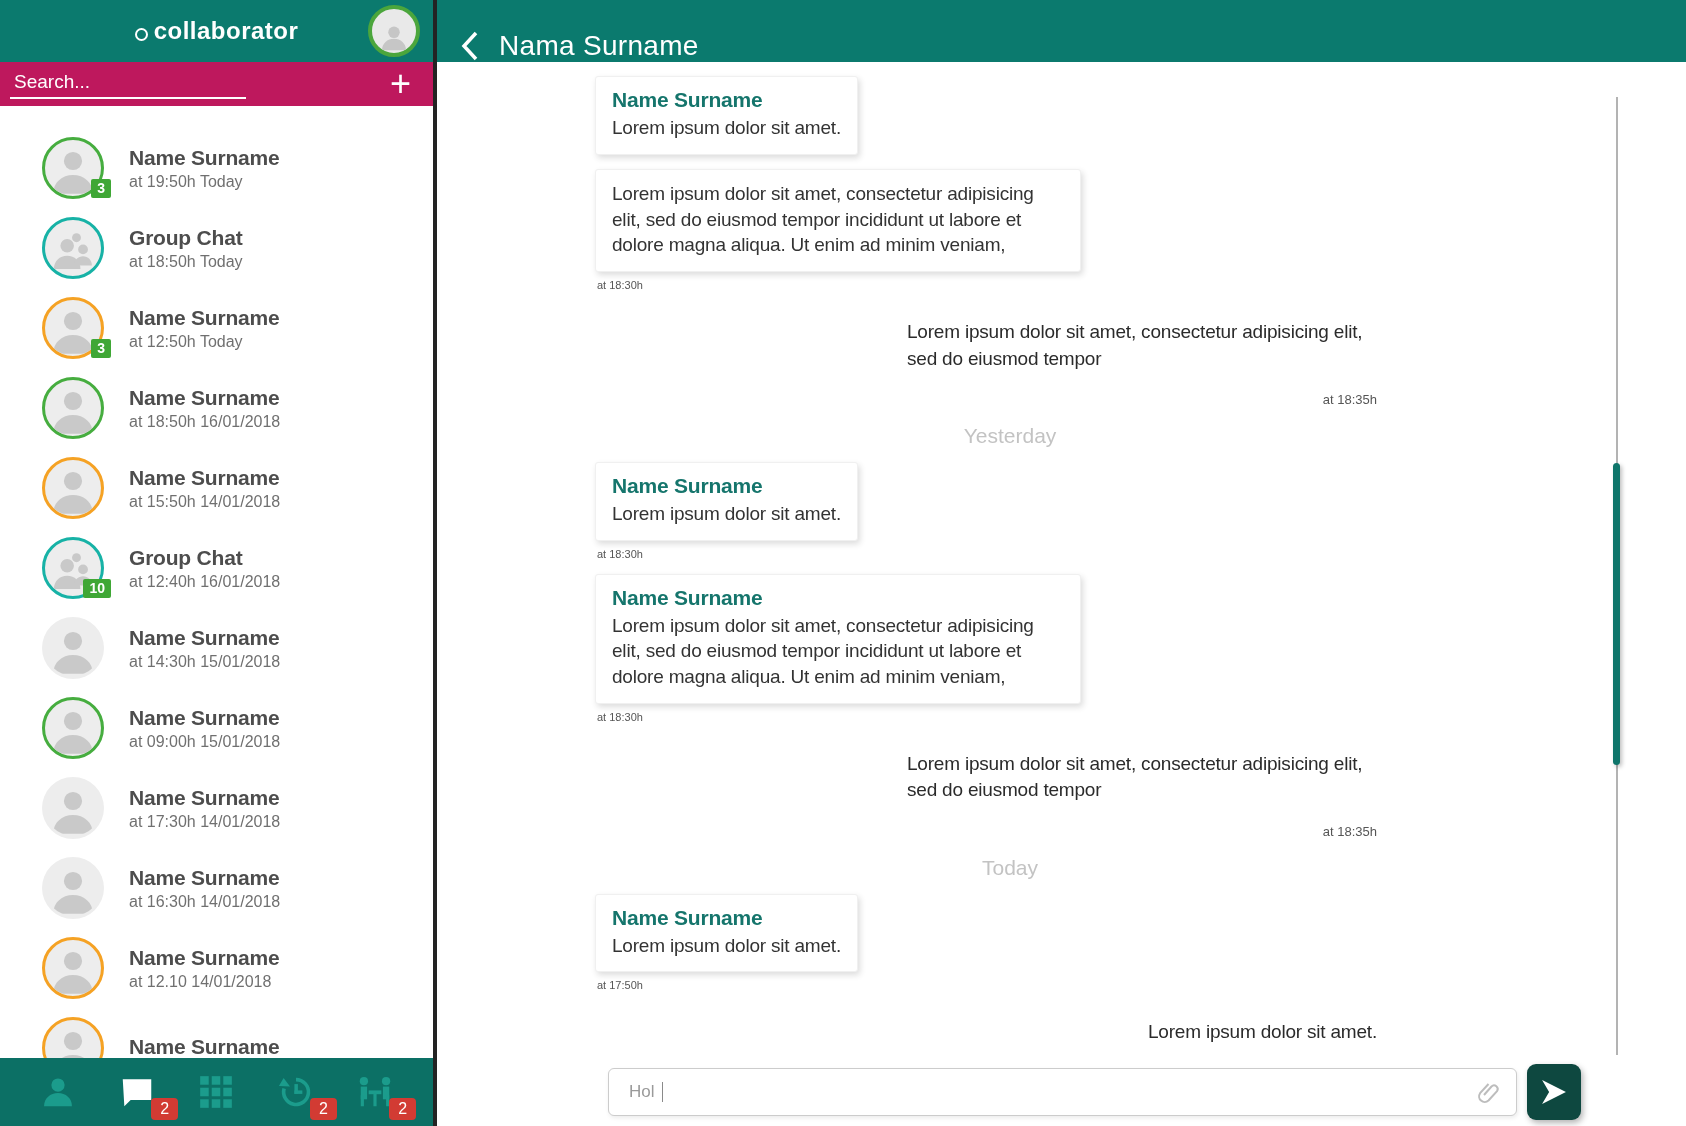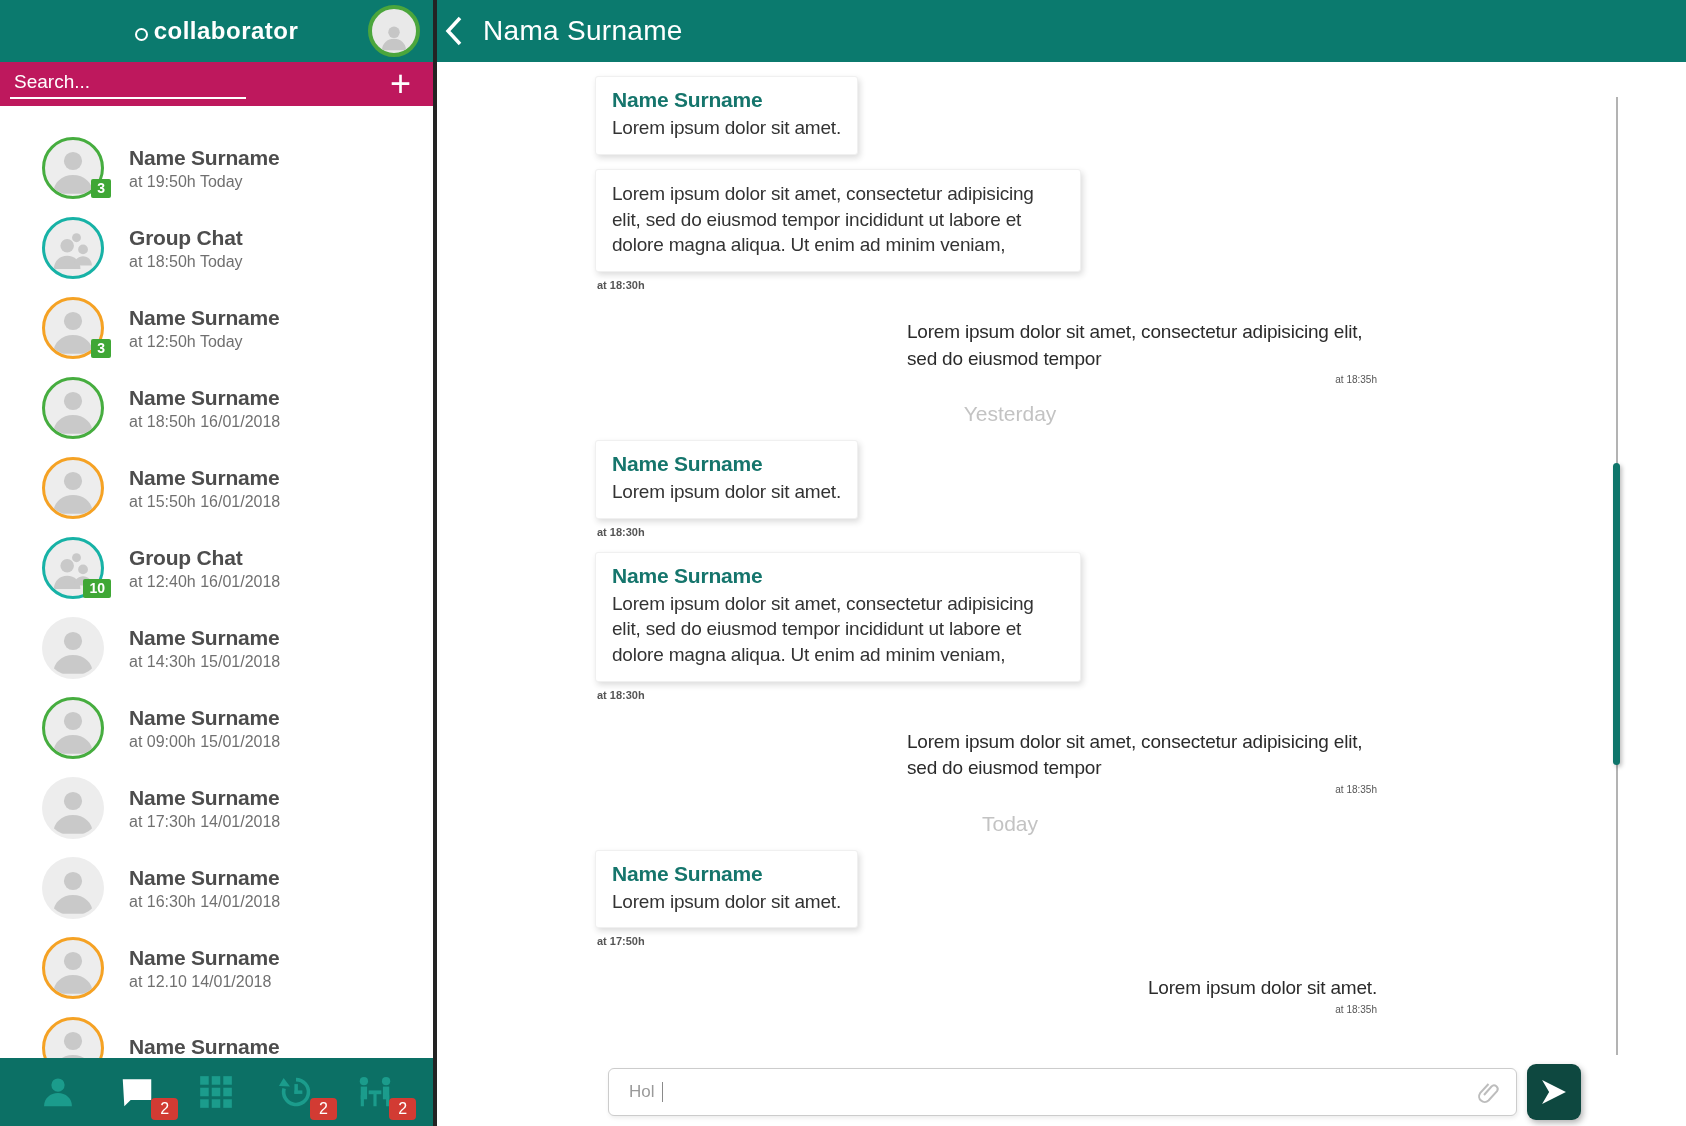--- a/index.html
+++ b/index.html
@@ -39,36 +39,36 @@
     align-items:center;justify-content:space-around;padding:0 18px;z-index:5;}
   .nav-item{position:relative;width:46px;height:44px;display:flex;align-items:center;justify-content:center;}
   .nav-item svg{width:38px;height:38px;fill:#1B9C8C;}
   .nav-item.active svg{fill:#ffffff;}
   .nav-badge{position:absolute;right:-18px;bottom:-6px;background:#D23B33;color:#fff;font-size:16px;
     padding:1px 9px 2px;border-radius:4px;line-height:19px;}
   .nav-badge:empty{display:none;}
 
   
   .chat{flex:1;position:relative;background:#fff;border-left:4px solid #232323;height:100%;overflow:hidden;}
-  .chat-header{height:62px;background:#0B7A6E;display:flex;align-items:center;padding-left:6px;}
+  .chat-header{height:62px;background:#0B7A6E;display:flex;align-items:flex-end;padding-left:22px;}
   .back-btn{width:22px;height:32px;flex:0 0 22px;cursor:default;}
   .back-btn svg{width:22px;height:32px;stroke:#fff;stroke-width:3.5;fill:none;}
   .chat-title{color:#fff;font-size:28px;font-weight:300;margin:0 0 0 18px;letter-spacing:.3px;}
 
   .chat-body{position:absolute;top:62px;left:158px;width:830px;}
   .date-sep{text-align:center;color:#c3c3c3;font-size:21px;margin:17px 0 10px;}
   .msg-in{margin-top:14px;}
   .card{display:inline-block;background:#fff;border:1px solid #f0f0f0;border-radius:3px;
     box-shadow:2px 3px 6px rgba(0,0,0,.14);padding:11px 16px 13px;max-width:452px;}
   .card .mname{color:#15756C;font-weight:700;font-size:21px;margin-bottom:3px;letter-spacing:-.2px;}
   .card .mtext{color:#333;font-size:19px;line-height:1.36;letter-spacing:-.2px;}
-  .time-left{font-size:11px;color:#555;margin:7px 0 0 2px;font-weight:bold;}
+  .time-left{font-size:11px;color:#555;margin:7px 0 0 2px;}
   .msg-out{margin-top:28px;text-align:right;padding-right:48px;}
   .out-text{display:inline-block;text-align:left;color:#2b2b2b;font-size:19px;line-height:1.38;max-width:470px;letter-spacing:-.2px;}
-  .time-right{font-size:10px;color:#555;margin-top:2px;}
+  .time-right{font-size:13px;color:#555;margin-top:20px;}
 
   
   .scroll-track{position:absolute;left:1179px;top:97px;height:958px;width:2px;background:#b3b3b3;}
   .scroll-thumb{position:absolute;left:1176px;top:463px;height:302px;width:7px;background:#0E756A;border-radius:4px;
     box-shadow:2px 2px 4px rgba(0,0,0,.25);}
 
   
   .composer{position:absolute;left:171px;bottom:6px;display:flex;align-items:center;}
   .input-field{width:843px;height:46px;border:1px solid #ccc;border-radius:6px;background:#fff;
     display:flex;align-items:center;padding:0 44px 0 20px;position:relative;box-shadow:1px 2px 4px rgba(0,0,0,.08);}
@@ -183,21 +183,21 @@
         <svg class="pic pic-person" viewBox="0 0 24 24">
           <circle cx="12" cy="9" r="3.9"></circle>
                 <path d="M3.5 23c0-4.8 3.8-8 8.5-8s8.5 3.2 8.5 8z"></path>
         </svg>
 
       </div>
 
     </div>
     <div class="meta">
       <div class="cname">Name Surname</div>
-      <div class="ctime">at 15:50h 16/01/2018</div>
+      <div class="ctime">at 15:50h 14/01/2018</div>
     </div>
   </div>
 
   <div class="row">
     <div class="avatar ring-teal">
       <div class="clip">
 
         <svg class="pic pic-group" viewBox="0 0 24 24">
           <circle cx="13.5" cy="7.6" r="1.9"></circle>
           <circle cx="9.5" cy="11" r="2.9"></circle>

